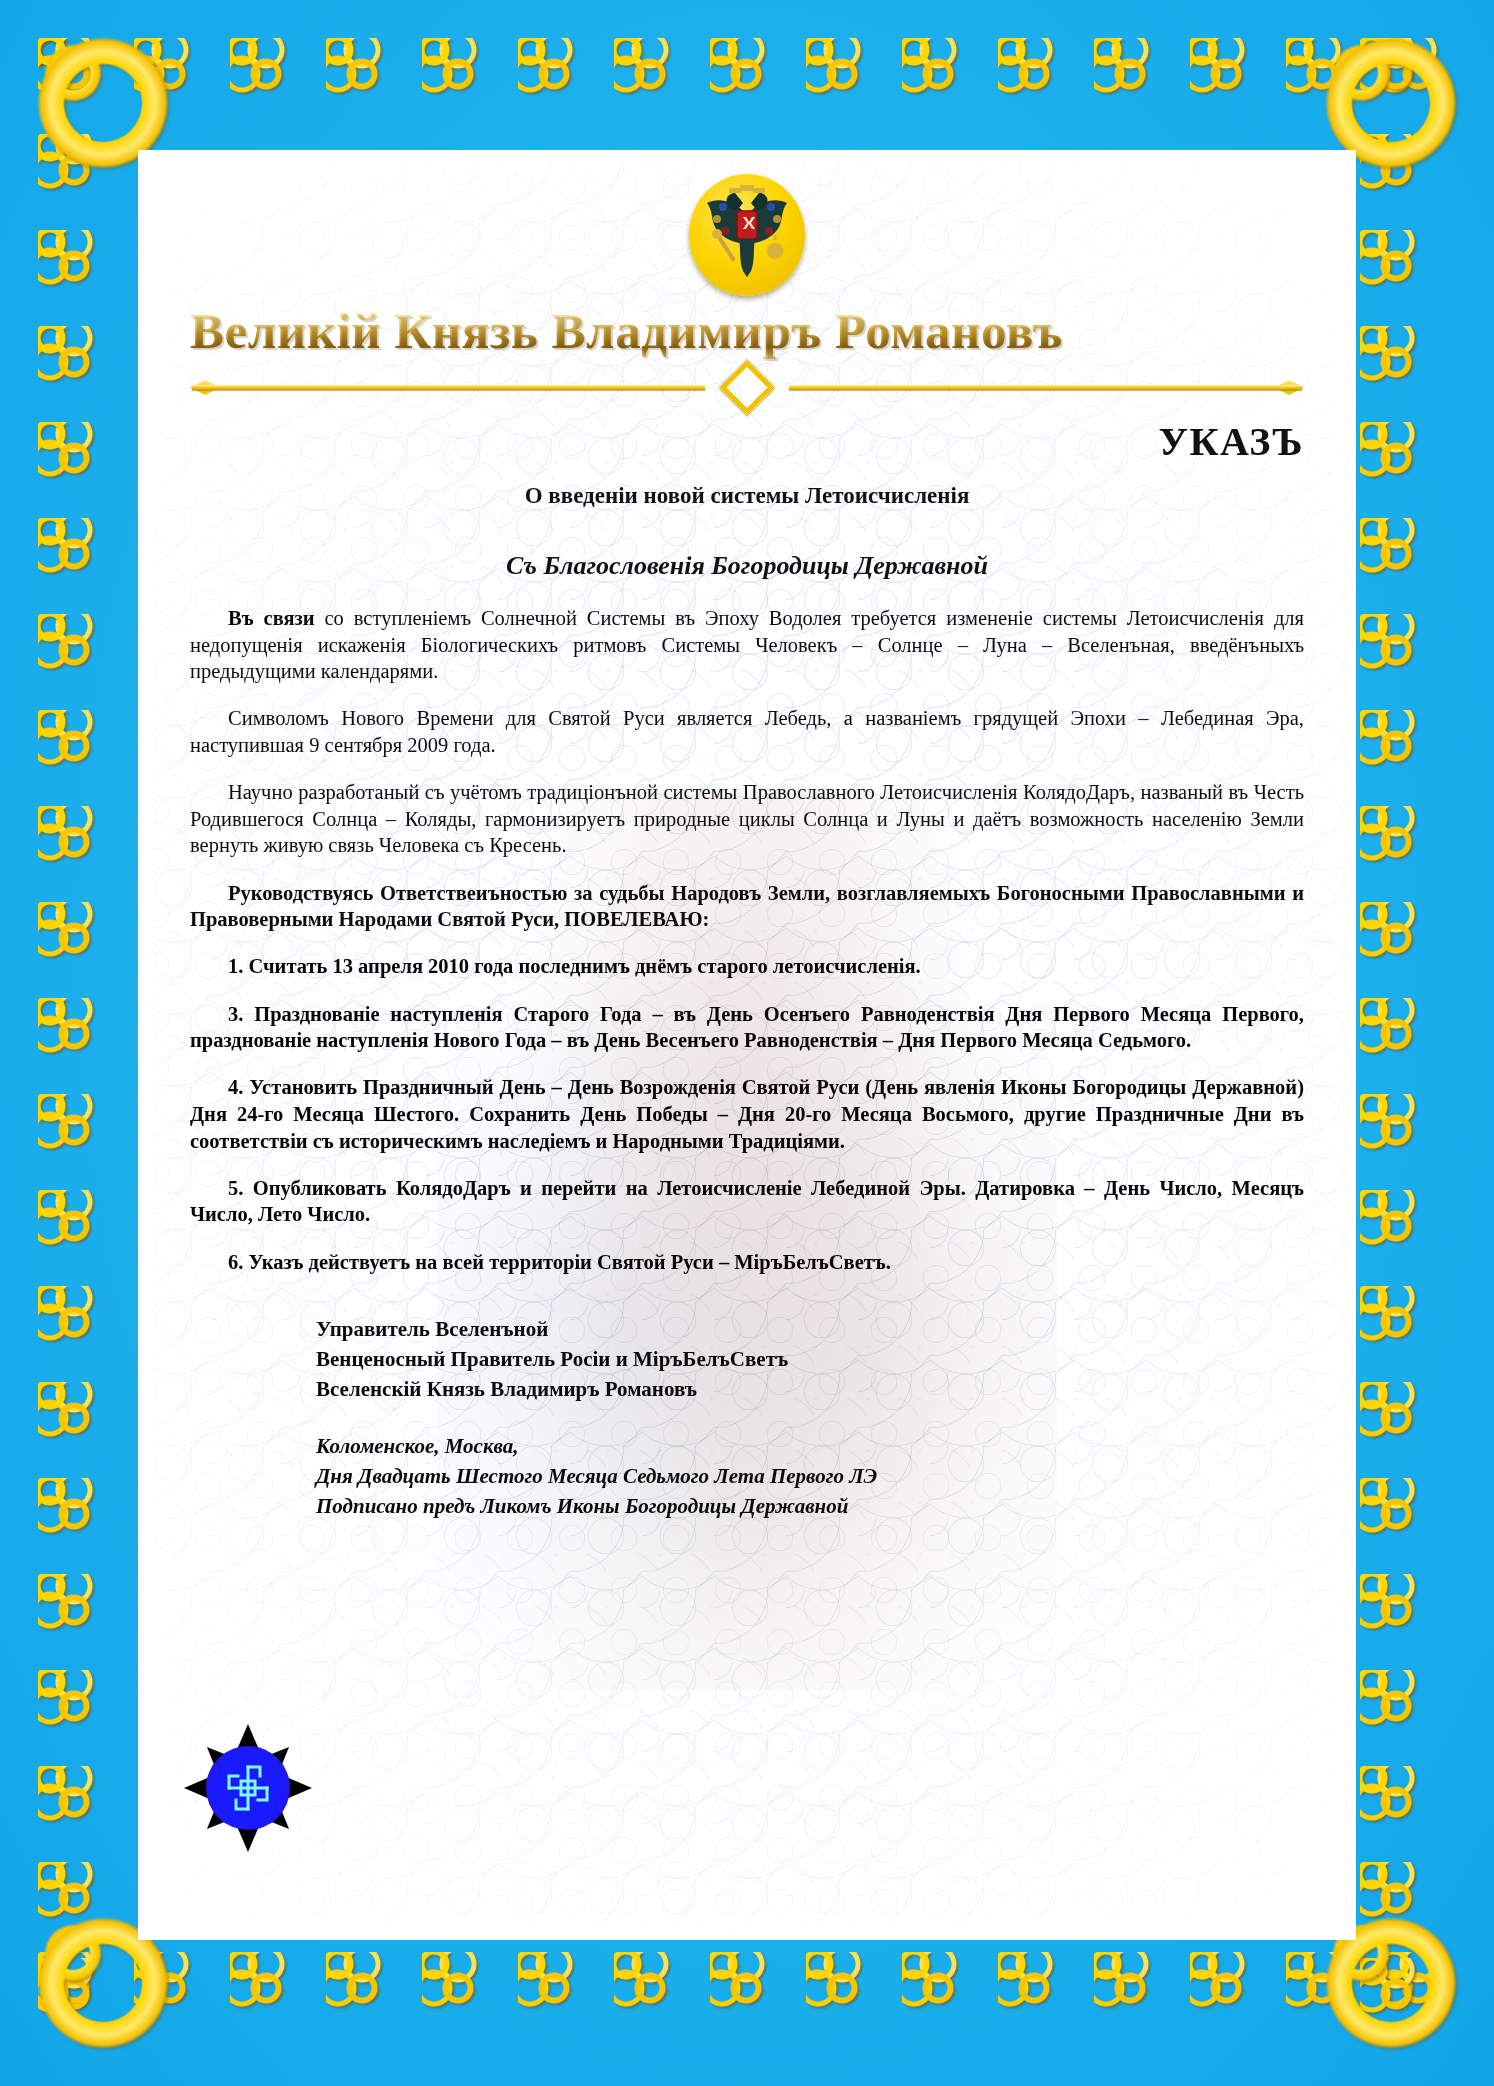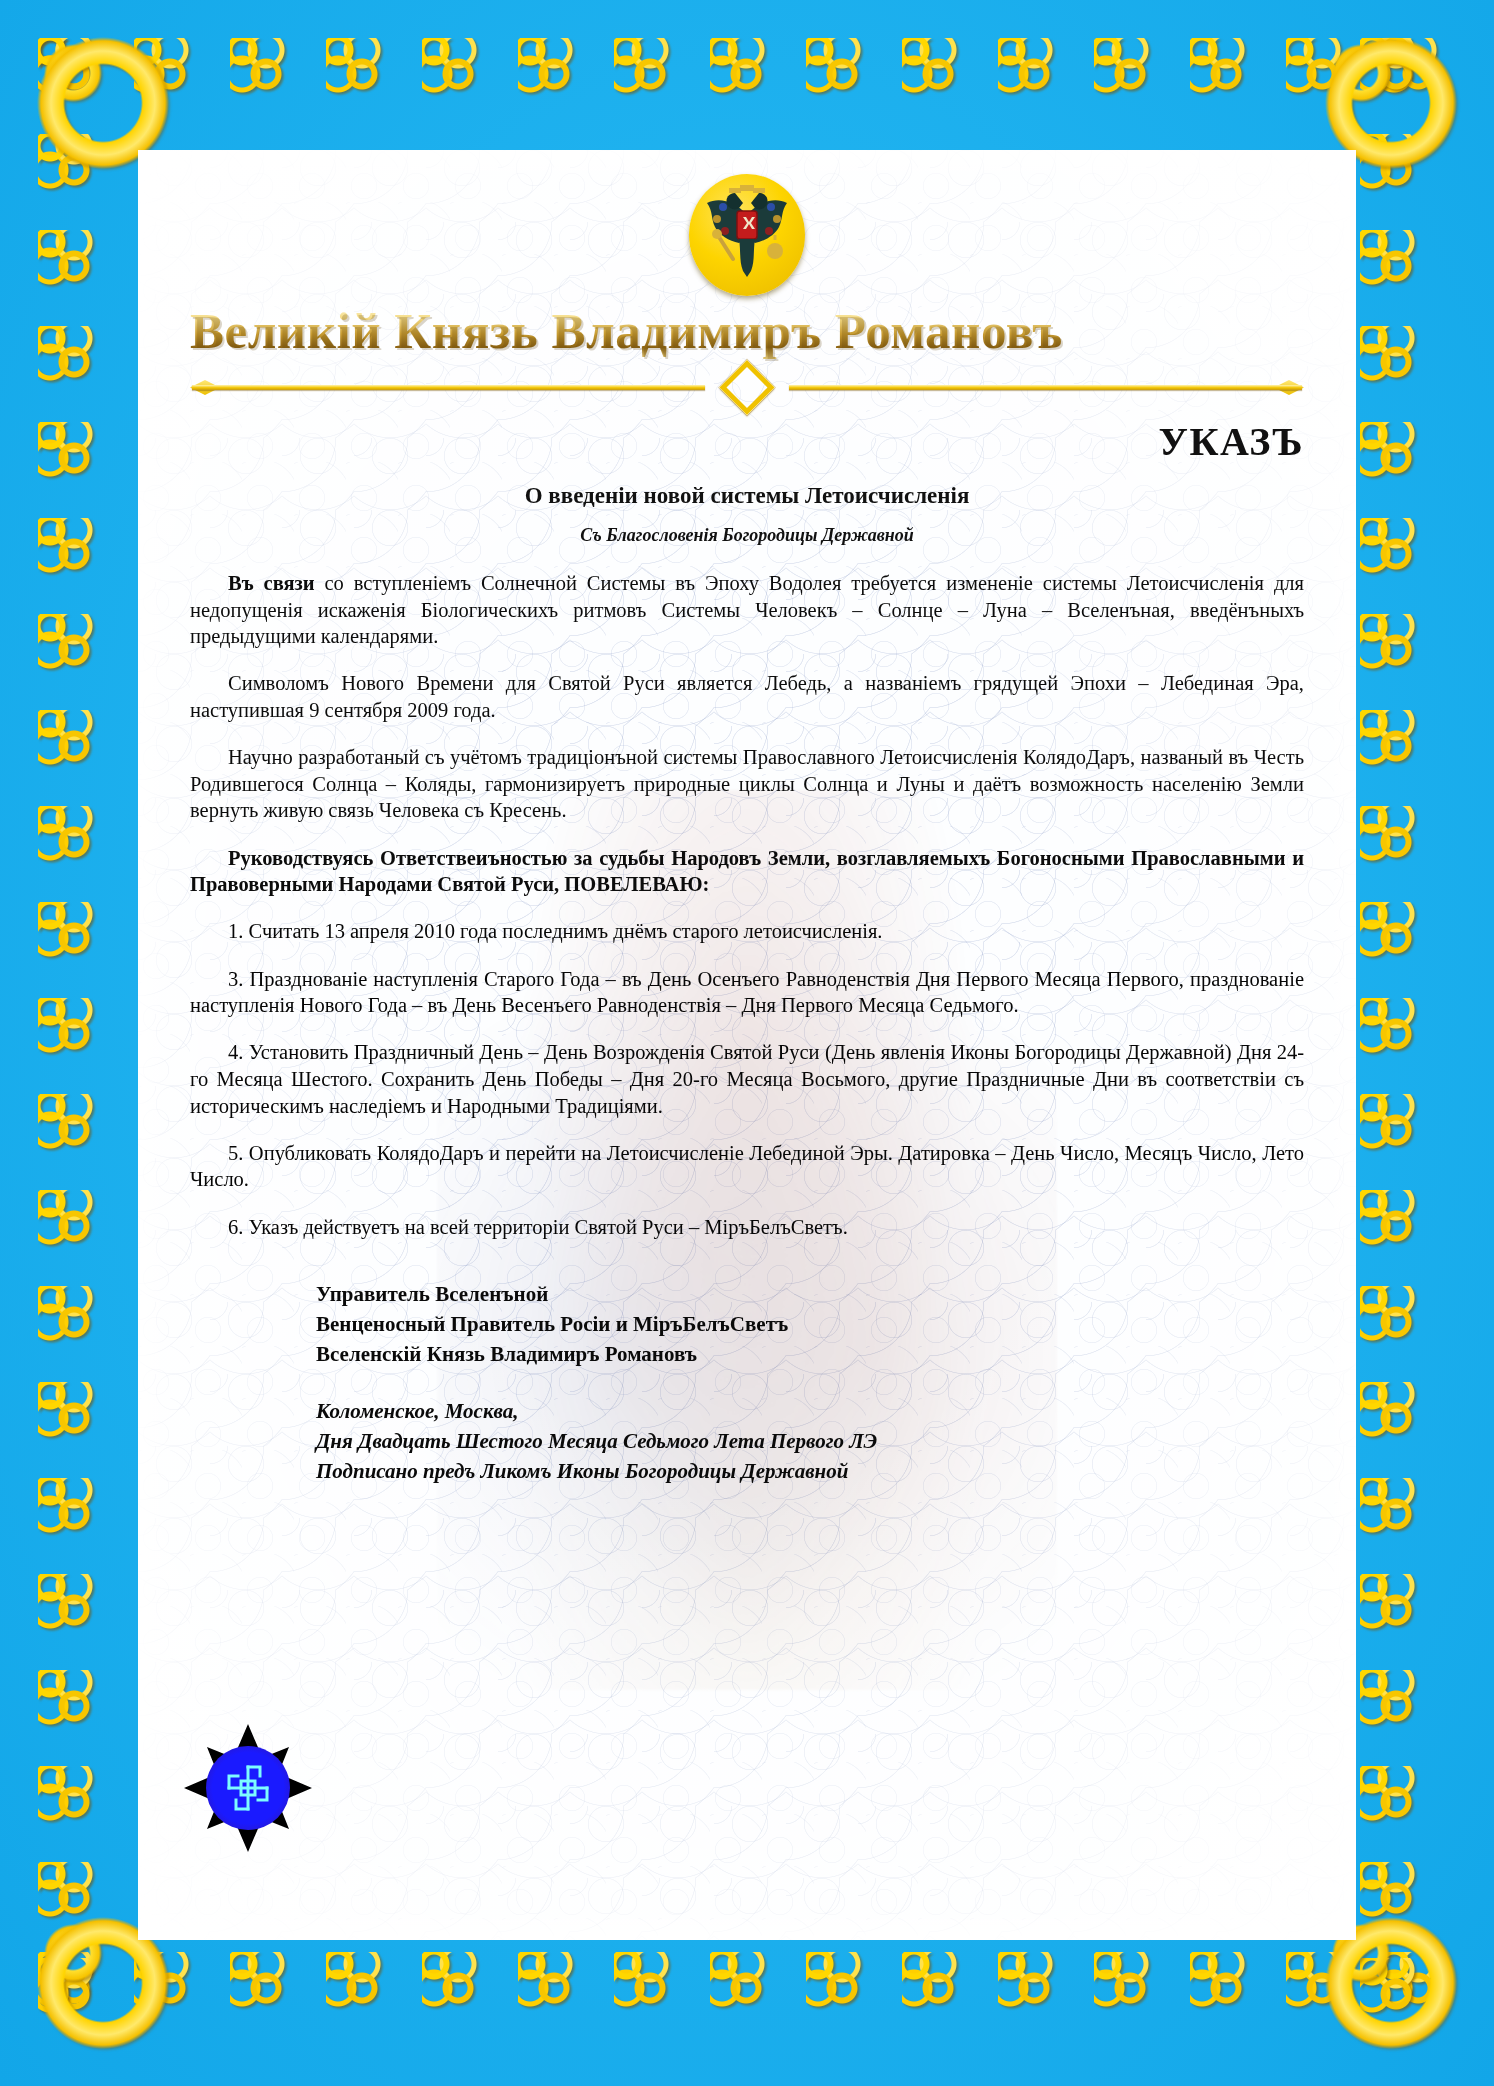--- a/index.html
+++ b/index.html
@@ -147,36 +147,36 @@
   #ukaz{
     text-align:right;font-weight:bold;font-size:40px;
     letter-spacing:1.5px;color:#111;margin-top:12px;
   }
   #subtitle{
     text-align:center;font-weight:bold;font-size:23px;
     color:#111;margin-top:18px;
   }
   #blessing{
     text-align:center;font-weight:bold;font-style:italic;
-    font-size:18px;color:#111;margin-top:16px;
+    font-size:26px;color:#111;margin-top:42px;
   }
 
   
   .para{
     font-size:20.5px;line-height:1.30;color:#0c0c0c;
     text-align:justify;text-indent:38px;
     margin-top:3px;
     -webkit-hyphens:none;hyphens:none;
   }
   .para.first{margin-top:24px;}
   .para b{font-weight:bold;}
   .para.bold{font-weight:bold;}
   .item{
     font-size:20.5px;line-height:1.30;color:#060606;
-    text-align:justify;text-indent:38px;font-weight:normal;
+    text-align:justify;text-indent:38px;font-weight:bold;
     margin-top:15px;
   }
 
   
   #sig{margin-top:40px;padding-left:126px;}
   #sig .line{font-weight:bold;font-size:21px;line-height:1.42;color:#0a0a0a;}
   #place{margin-top:26px;padding-left:126px;}
   #place .line{font-weight:bold;font-style:italic;font-size:21px;line-height:1.45;color:#0a0a0a;}
 
   

